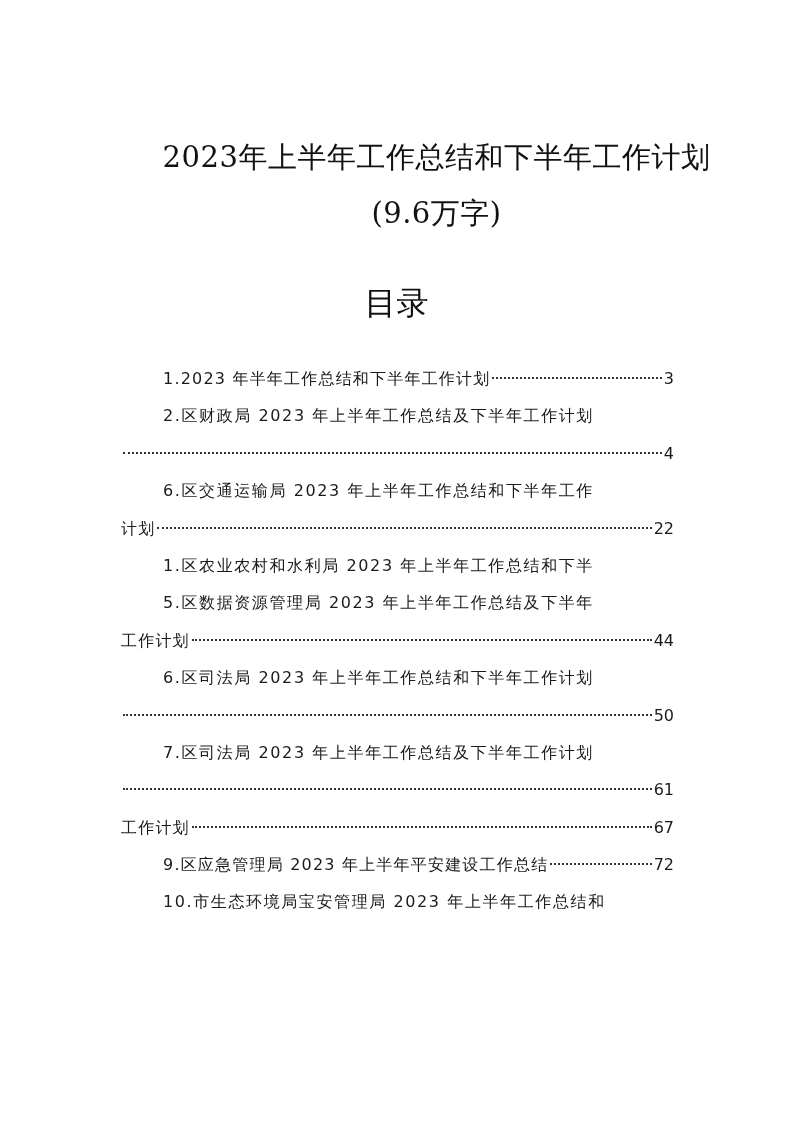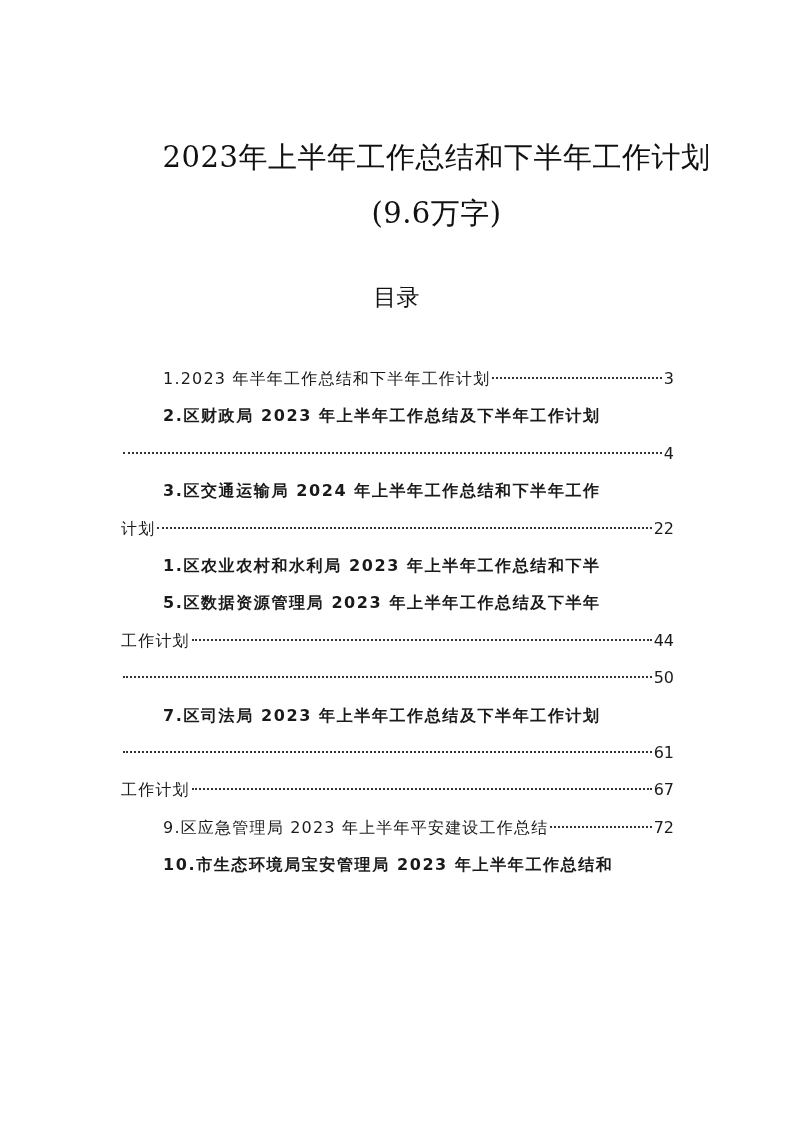--- a/index.html
+++ b/index.html
@@ -35,21 +35,21 @@
     }
     .title-main { top: 138px; }
     .title-sub { top: 194px; }
     .toc-heading {
       position: absolute;
       left: 0;
       width: 793px;
       top: 282px;
       text-align: center;
       font-family: Liberation Sans, sans-serif;
-      font-size: 23px;
+      font-size: 32px;
       color: #111;
     }
     .toc {
       position: absolute;
       left: 121px;
       top: 360px;
       width: 553px;
       font-family: "DejaVu Sans", "Liberation Sans", sans-serif;
       font-size: 16px;
       color: #1a1a1a;
@@ -72,21 +72,21 @@
       overflow: hidden;
       margin: 0 2px;
       border-bottom: 2px dotted #333;
       transform: translateY(-5px);
       min-width: 10px;
     }
     .toc-line .page-num {
       flex: 0 0 auto;
       text-align: right;
     }
-    .toc-line.full .text { letter-spacing: 1.6px; font-weight: bold; }
+    .toc-line.full .text { letter-spacing: 1.6px; }
   </style>
 </head>
 <body>
 
 <div class="page">
 
   <div class="title title-main">2023年上半年工作总结和下半年工作计划</div>
   <div class="title title-sub">(9.6万字)</div>
 
   <div class="toc-heading">目录</div>
@@ -101,41 +101,44 @@
 
     <div class="toc-line indent full">
       <span class="text">2.区财政局 2023 年上半年工作总结及下半年工作计划</span>
     </div>
     <div class="toc-line">
       <span class="leader"></span>
       <span class="page-num">4</span>
     </div>
 
     <div class="toc-line indent full">
-      <span class="text">3.区交通运输局 2024 年上半年工作总结和下半年工作</span>
+      <span class="text">6.区交通运输局 2023 年上半年工作总结和下半年工作</span>
     </div>
     <div class="toc-line">
       <span class="text">计划</span>
       <span class="leader"></span>
       <span class="page-num">22</span>
     </div>
 
     <div class="toc-line indent full">
       <span class="text">1.区农业农村和水利局 2023 年上半年工作总结和下半</span>
     </div>
 
     <div class="toc-line indent full">
       <span class="text">5.区数据资源管理局 2023 年上半年工作总结及下半年</span>
     </div>
     <div class="toc-line">
       <span class="text">工作计划</span>
       <span class="leader"></span>
       <span class="page-num">44</span>
     </div>
 
+    <div class="toc-line indent full">
+      <span class="text">6.区司法局 2023 年上半年工作总结和下半年工作计划</span>
+    </div>
     <div class="toc-line">
       <span class="leader"></span>
       <span class="page-num">50</span>
     </div>
 
     <div class="toc-line indent full">
       <span class="text">7.区司法局 2023 年上半年工作总结及下半年工作计划</span>
     </div>
     <div class="toc-line">
       <span class="leader"></span>

